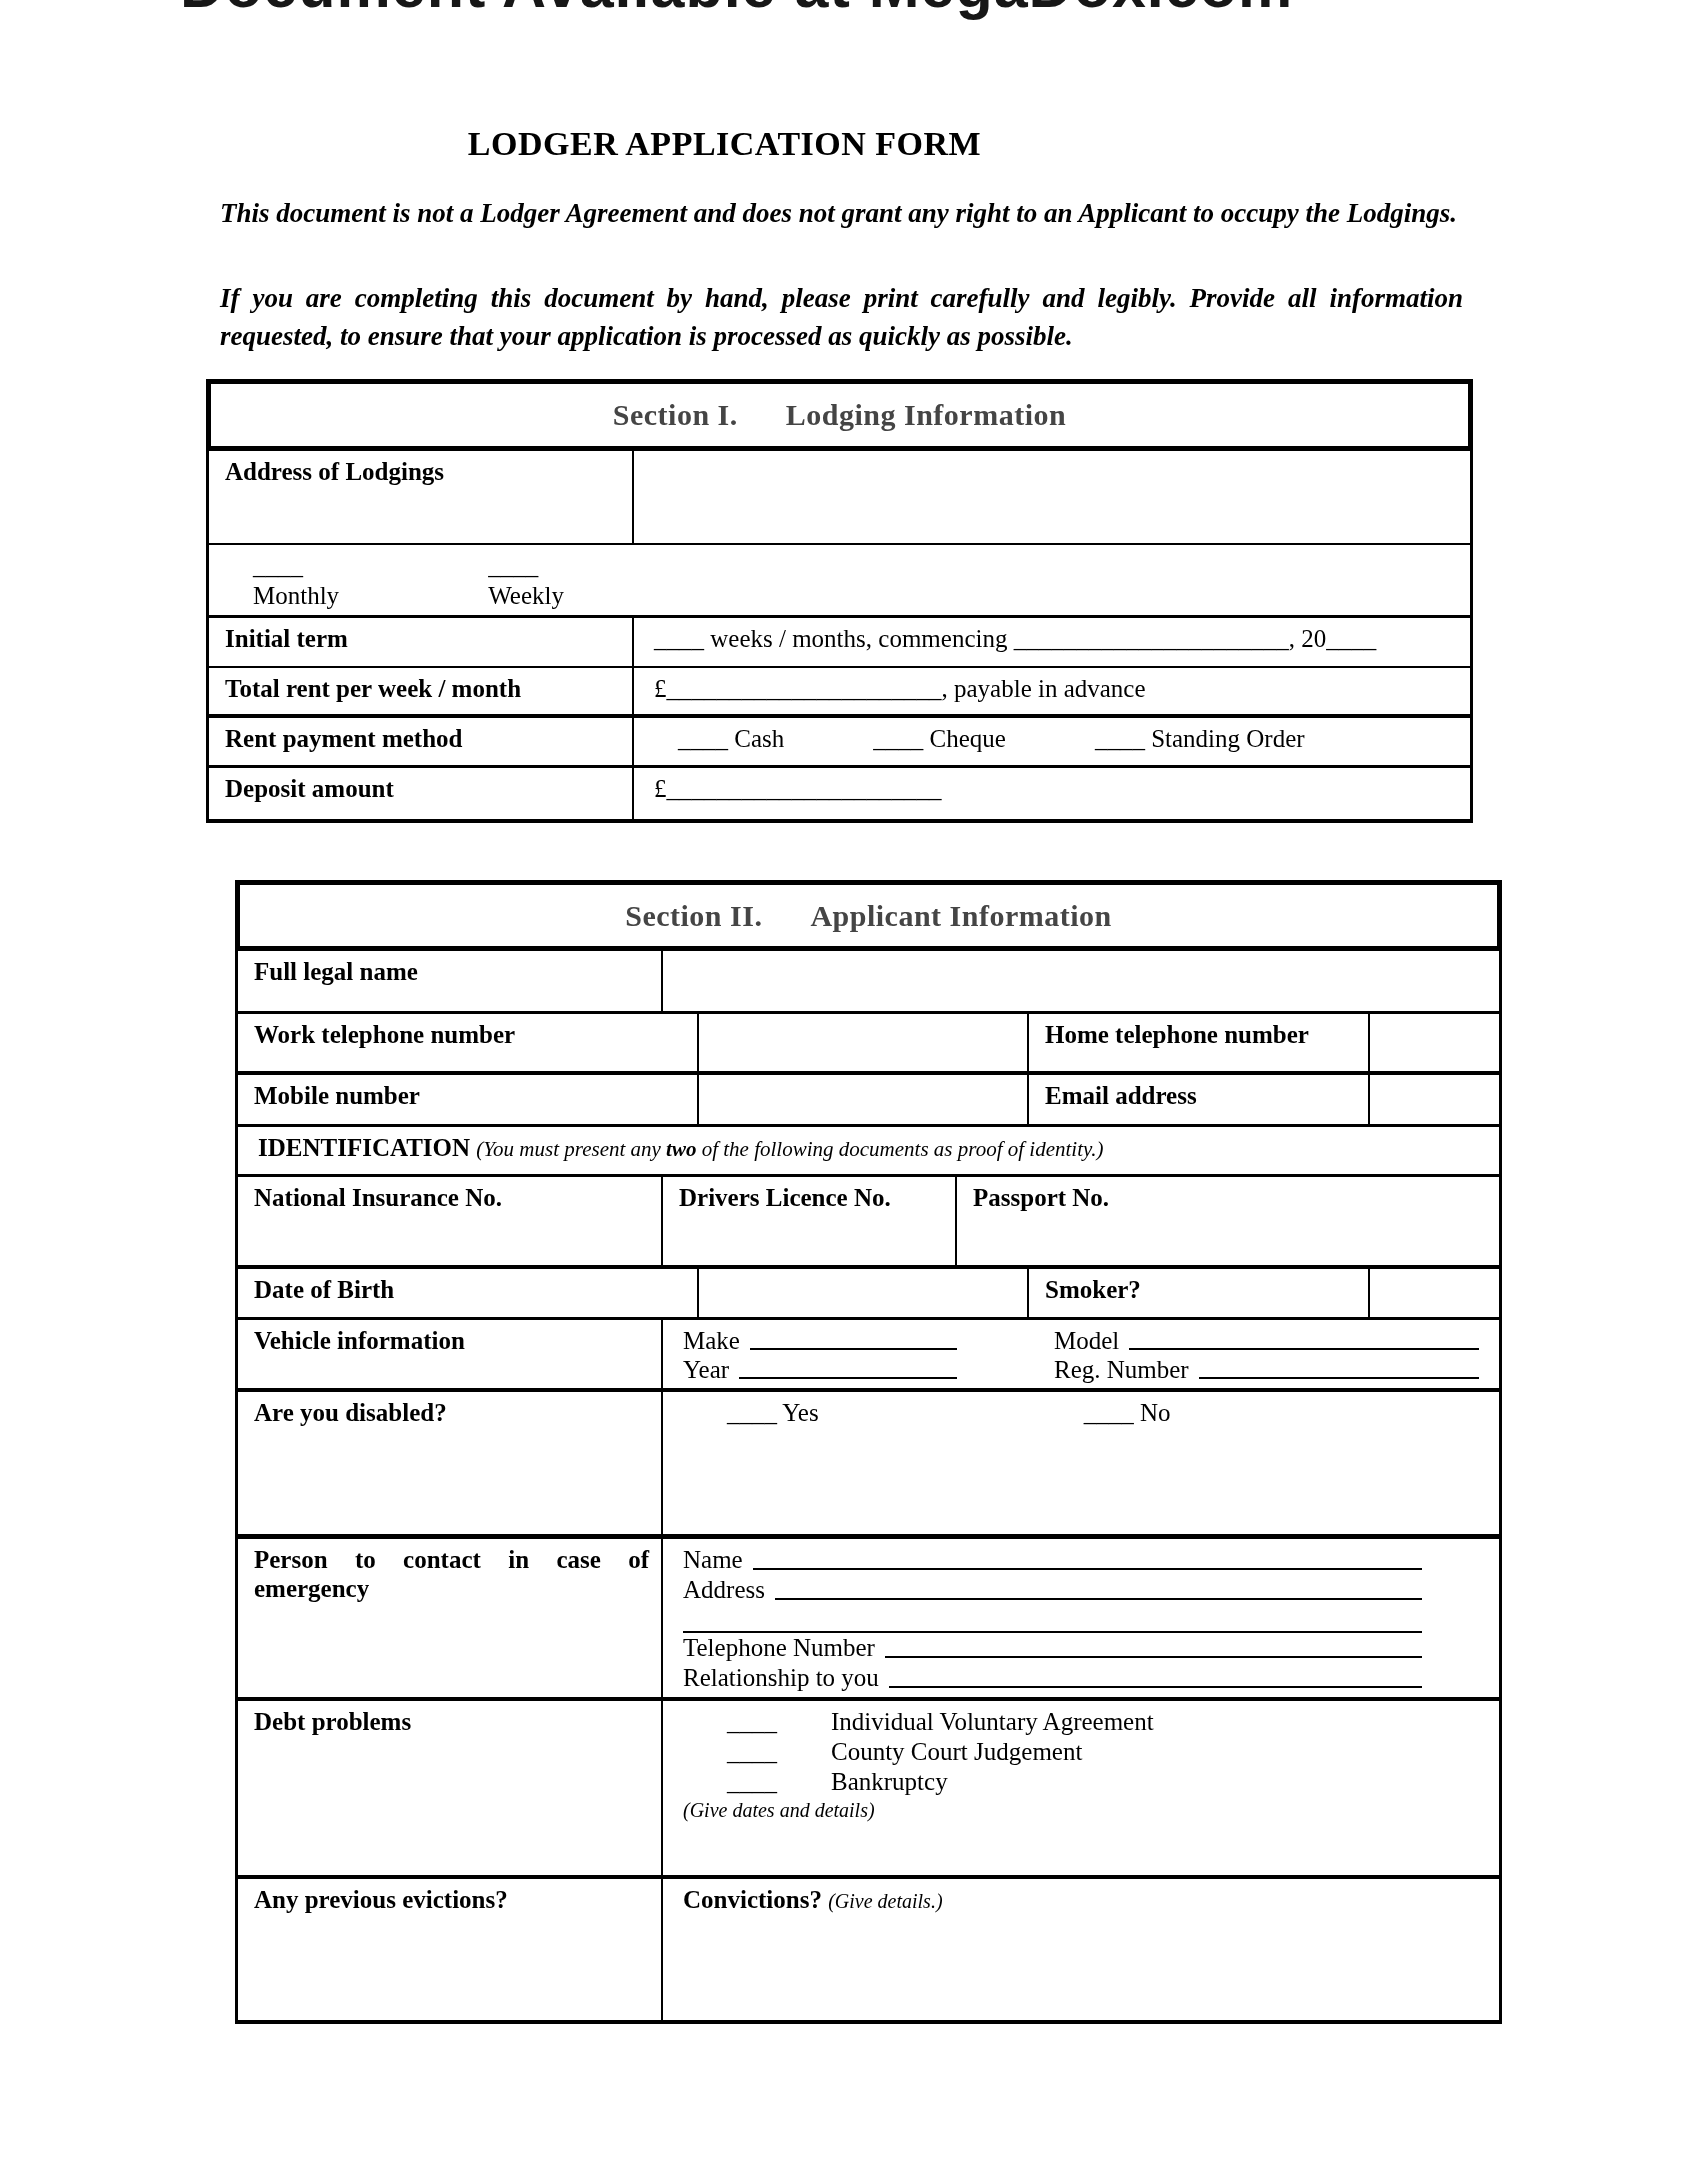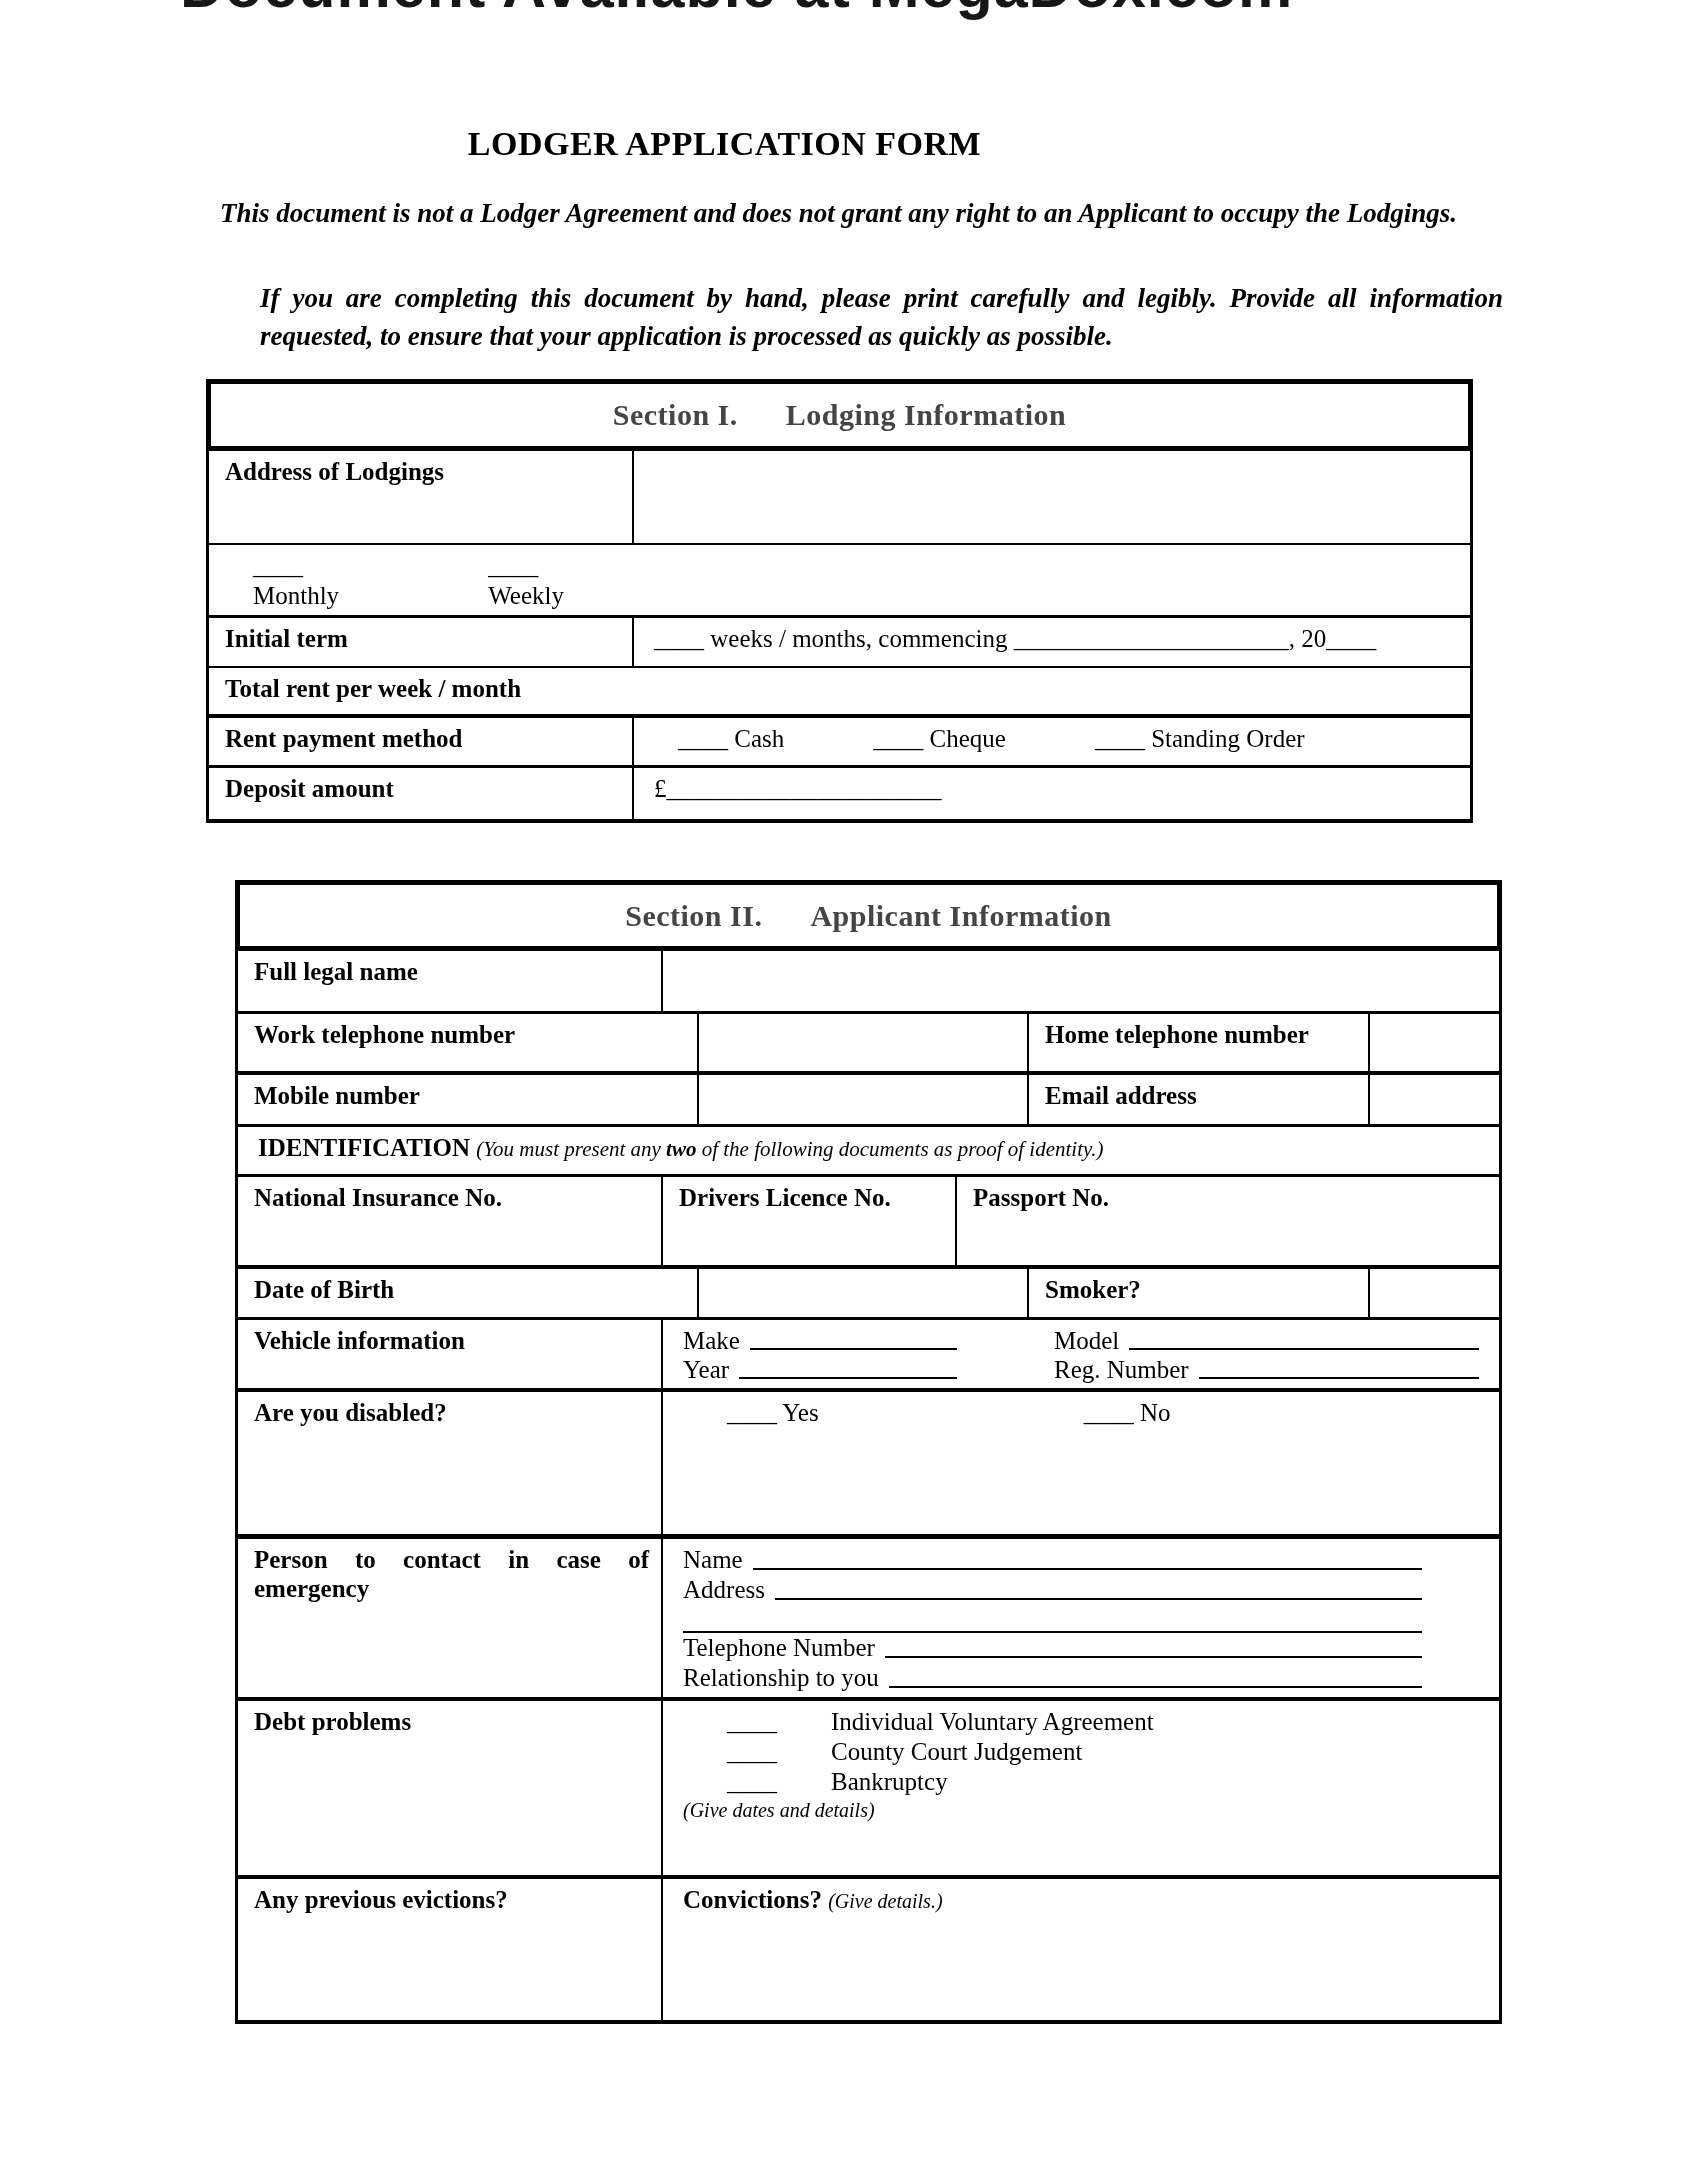--- a/index.html
+++ b/index.html
@@ -16,21 +16,21 @@
   }
   .title {
     position:absolute; top:125px; left:0; width:1449px; text-align:center;
     font-size:34px; font-weight:700; letter-spacing:0.5px;
   }
   .intro {
     position:absolute; left:220px; width:1243px;
     font-size:27px; line-height:38px; font-weight:700; font-style:italic; text-align:justify;
   }
   .intro.p1 { top:194px; }
-  .intro.p2 { top:279px;margin-left:40px; }
+  .intro.p2 { top:279px; }
 
   .tbl { position:absolute; left:206px; width:1267px; }
   .tbl.s1 { top:379px; }
   .tbl.s2 { top:880px;margin-left:29px; }
   .sec-head {
     border:5px solid #000; display:flex; align-items:center; justify-content:center;
     gap:48px; font-size:30px; font-weight:700; color:#454545; letter-spacing:0.5px;
   }
   .s1 .sec-head { height:72px; }
   .s2 .sec-head { height:71px; }
@@ -99,20 +99,21 @@
         </div>
       </div>
 
       <div class="row cols2 b2" style="min-height:50px">
         <div class="cell lbl">Initial term</div>
         <div class="cell">____ weeks / months, commencing ______________________, 20____</div>
       </div>
 
       <div class="row cols2 b4" style="min-height:50px">
         <div class="cell lbl">Total rent per week / month</div>
+        <div class="cell">£______________________, payable in advance</div>
       </div>
 
       <div class="row cols2 b3" style="min-height:50px">
         <div class="cell lbl">Rent payment method</div>
         <div class="cell flexline gap-pay">
           <span>____ Cash</span>
           <span>____ Cheque</span>
           <span>____ Standing Order</span>
         </div>
       </div>

